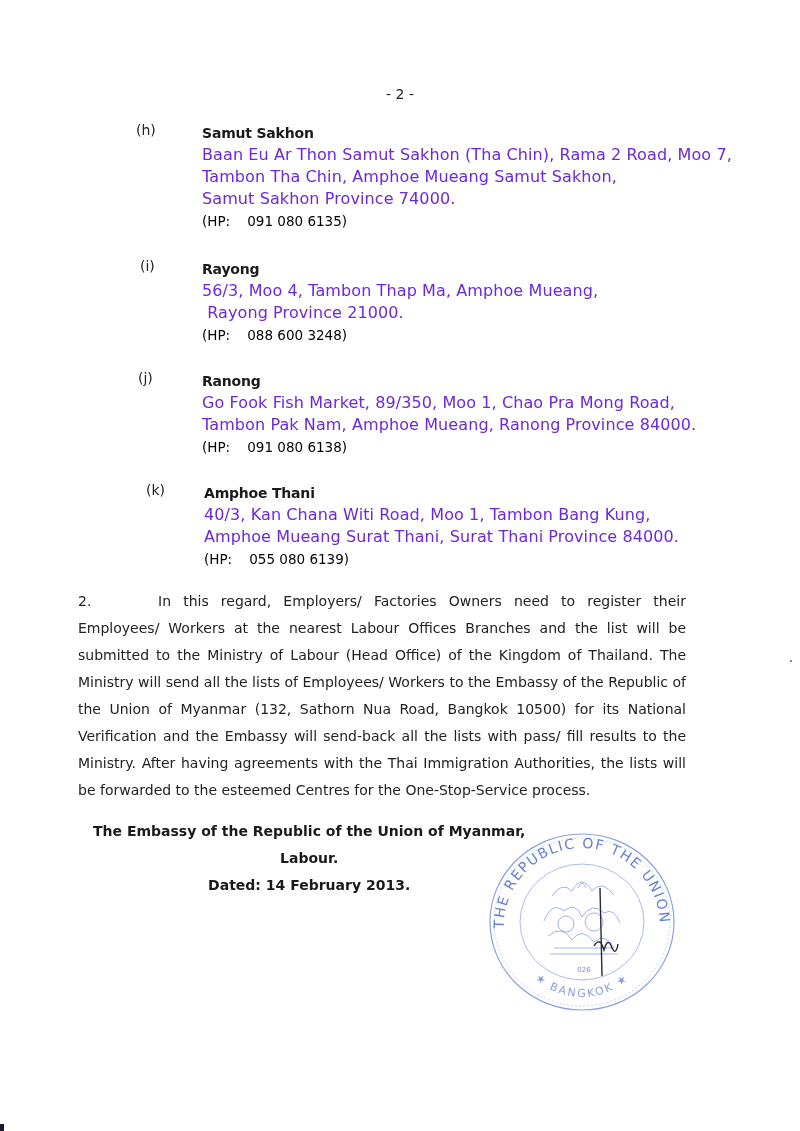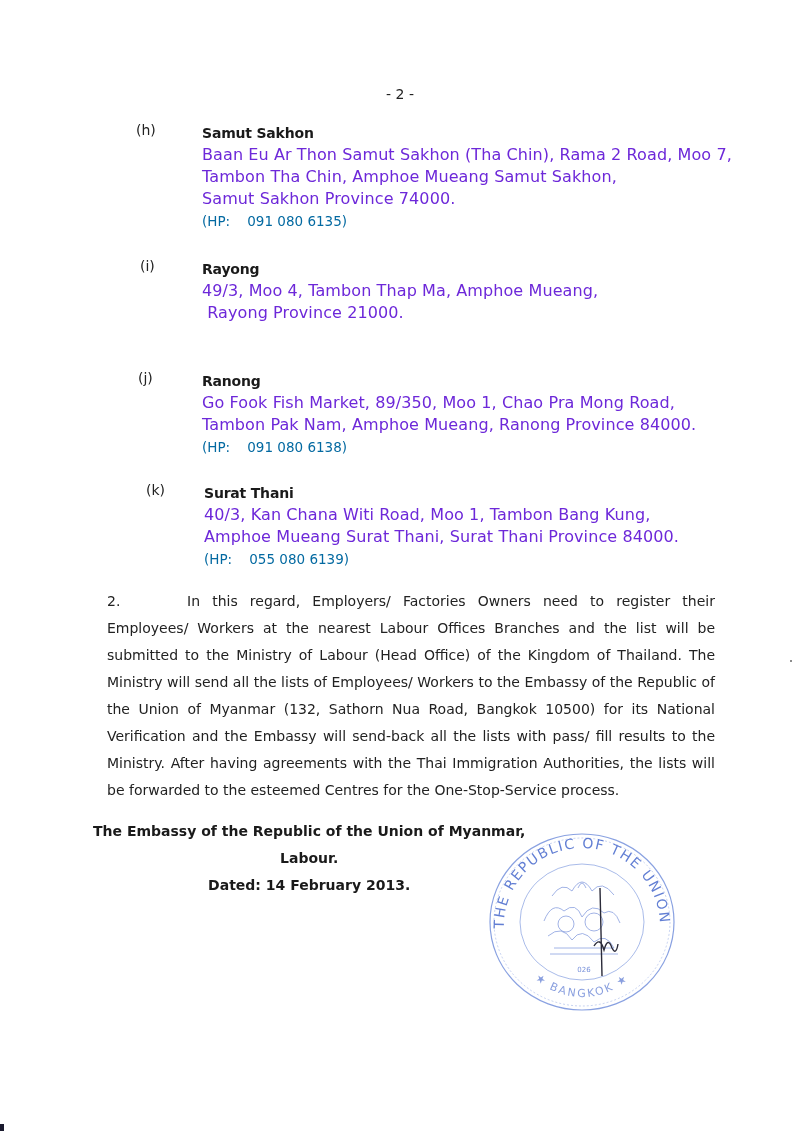--- a/index.html
+++ b/index.html
@@ -17,24 +17,24 @@
     }
     .entry .body { position: absolute; left: 50px; top: 0; width: 520px; margin-left: 16px; }
     .entry .name {
       font-size: 14px; font-weight: bold; line-height: 22px; color: #1a1a1a;
       letter-spacing: -0.2px;
     }
     .entry .line {
       font-size: 16px; line-height: 22px; color: #6d28d9; white-space: nowrap;
       letter-spacing: 0.1px;
     }
-    .entry .hp { font-size: 13.5px; line-height: 22px; color: #0369a1; white-space: pre; }
+    .entry .hp { font-size: 13.5px; line-height: 22px; color: #000000; white-space: pre; }
 
     .para {
-      position: absolute; left: 107px; top: 588px; width: 608px;
+      position: absolute; left: 78px; top: 588px; width: 608px;
       font-size: 14px; line-height: 27px; color: #222; text-align: justify;
       text-align-last: left;
     }
     .para .num { display: inline-block; width: 80px; }
 
     .sign {
       position: absolute; left: 93px; top: 818px;
       font-size: 14px; line-height: 27px; font-weight: bold; color: #1a1a1a; text-align: center;
     }
     .stamp { position: absolute; left: 482px; top: 826px; width: 200px; height: 190px; }
@@ -56,39 +56,40 @@
     <div class="line">Tambon Tha Chin, Amphoe Mueang Samut Sakhon,</div>
     <div class="line">Samut Sakhon Province 74000.</div>
     <div class="hp">(HP:    091 080 6135)</div>
   </div>
 </div>
 
 <div class="entry" style="top:258px;">
   <div class="label" style="left:4px;">(i)</div>
   <div class="body">
     <div class="name">Rayong</div>
-    <div class="line">49/3, Moo 4, Tambon Thap Ma, Amphoe Mueang,</div>
+    <div class="line">56/3, Moo 4, Tambon Thap Ma, Amphoe Mueang,</div>
     <div class="line" style="white-space:pre;"> Rayong Province 21000.</div>
+    <div class="hp">(HP:    088 600 3248)</div>
   </div>
 </div>
 
 <div class="entry" style="top:370px;">
   <div class="label" style="left:2px;">(j)</div>
   <div class="body">
     <div class="name">Ranong</div>
     <div class="line">Go Fook Fish Market, 89/350, Moo 1, Chao Pra Mong Road,</div>
     <div class="line">Tambon Pak Nam, Amphoe Mueang, Ranong Province 84000.</div>
     <div class="hp">(HP:    091 080 6138)</div>
   </div>
 </div>
 
 <div class="entry" style="top:482px;">
   <div class="label" style="left:10px;">(k)</div>
   <div class="body" style="left:52px;">
-    <div class="name">Surat Thani</div>
+    <div class="name">Amphoe Thani</div>
     <div class="line">40/3, Kan Chana Witi Road, Moo 1, Tambon Bang Kung,</div>
     <div class="line">Amphoe Mueang Surat Thani, Surat Thani Province 84000.</div>
     <div class="hp">(HP:    055 080 6139)</div>
   </div>
 </div>
 
 <div class="para">
   <span class="num">2.</span><span>In this regard, Employers/ Factories Owners need to register their Employees/ Workers at the nearest Labour Offices Branches and the list will be submitted to the Ministry of Labour (Head Office) of the Kingdom of Thailand. The Ministry will send all the lists of Employees/ Workers to the Embassy of the Republic of the Union of Myanmar (132, Sathorn Nua Road, Bangkok 10500) for its National Verification and the Embassy will send-back all the lists with pass/ fill results to the Ministry. After having agreements with the Thai Immigration Authorities, the lists will be forwarded to the esteemed Centres for the One-Stop-Service process.</span>
 </div>
 

